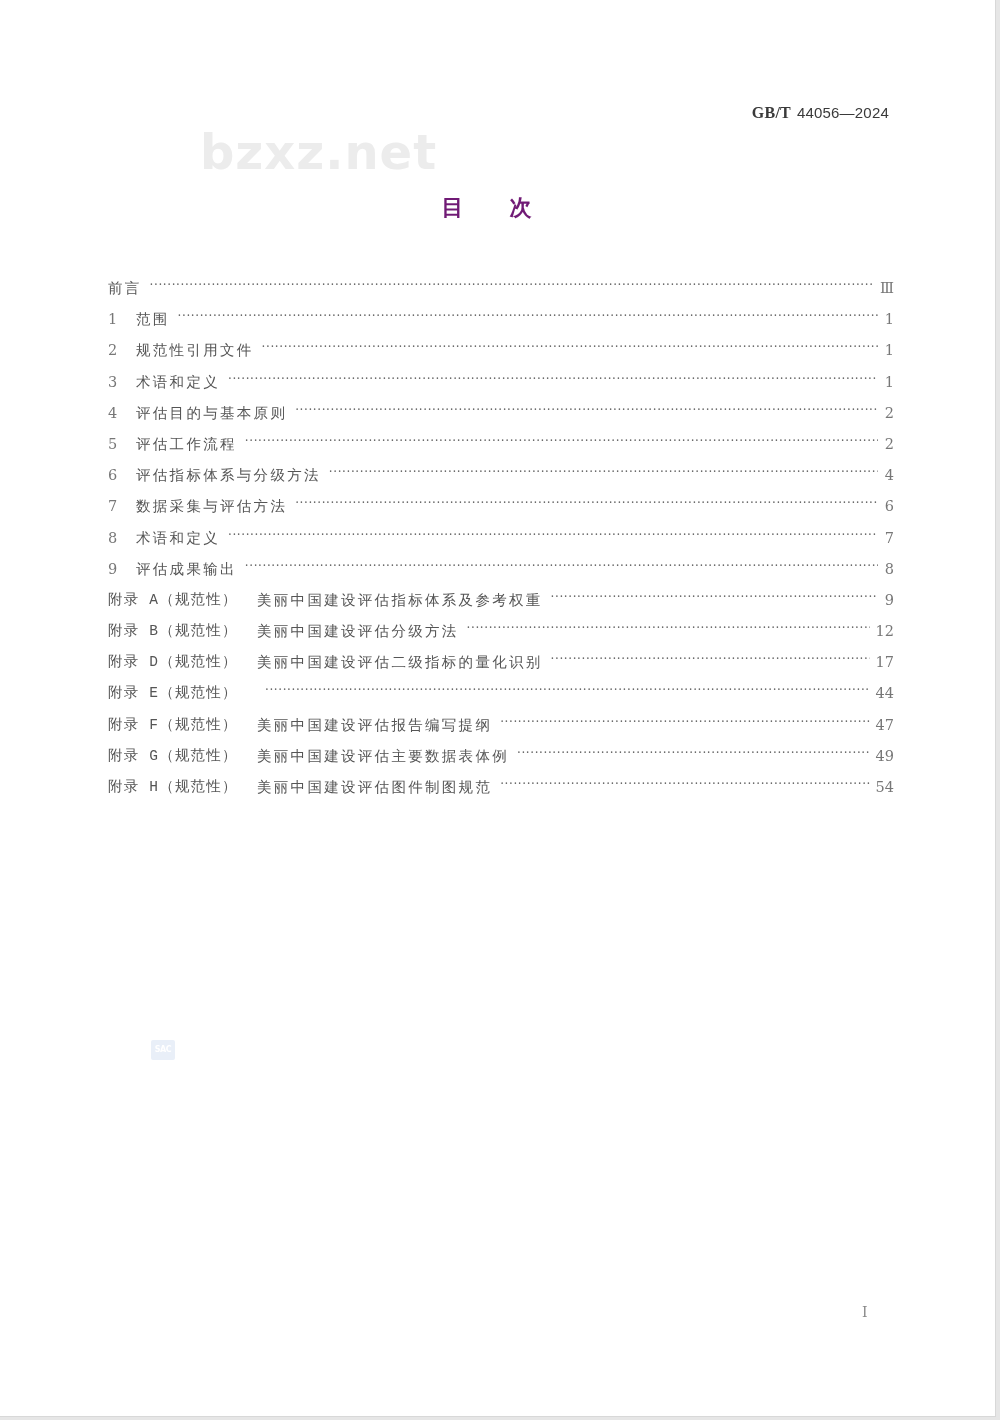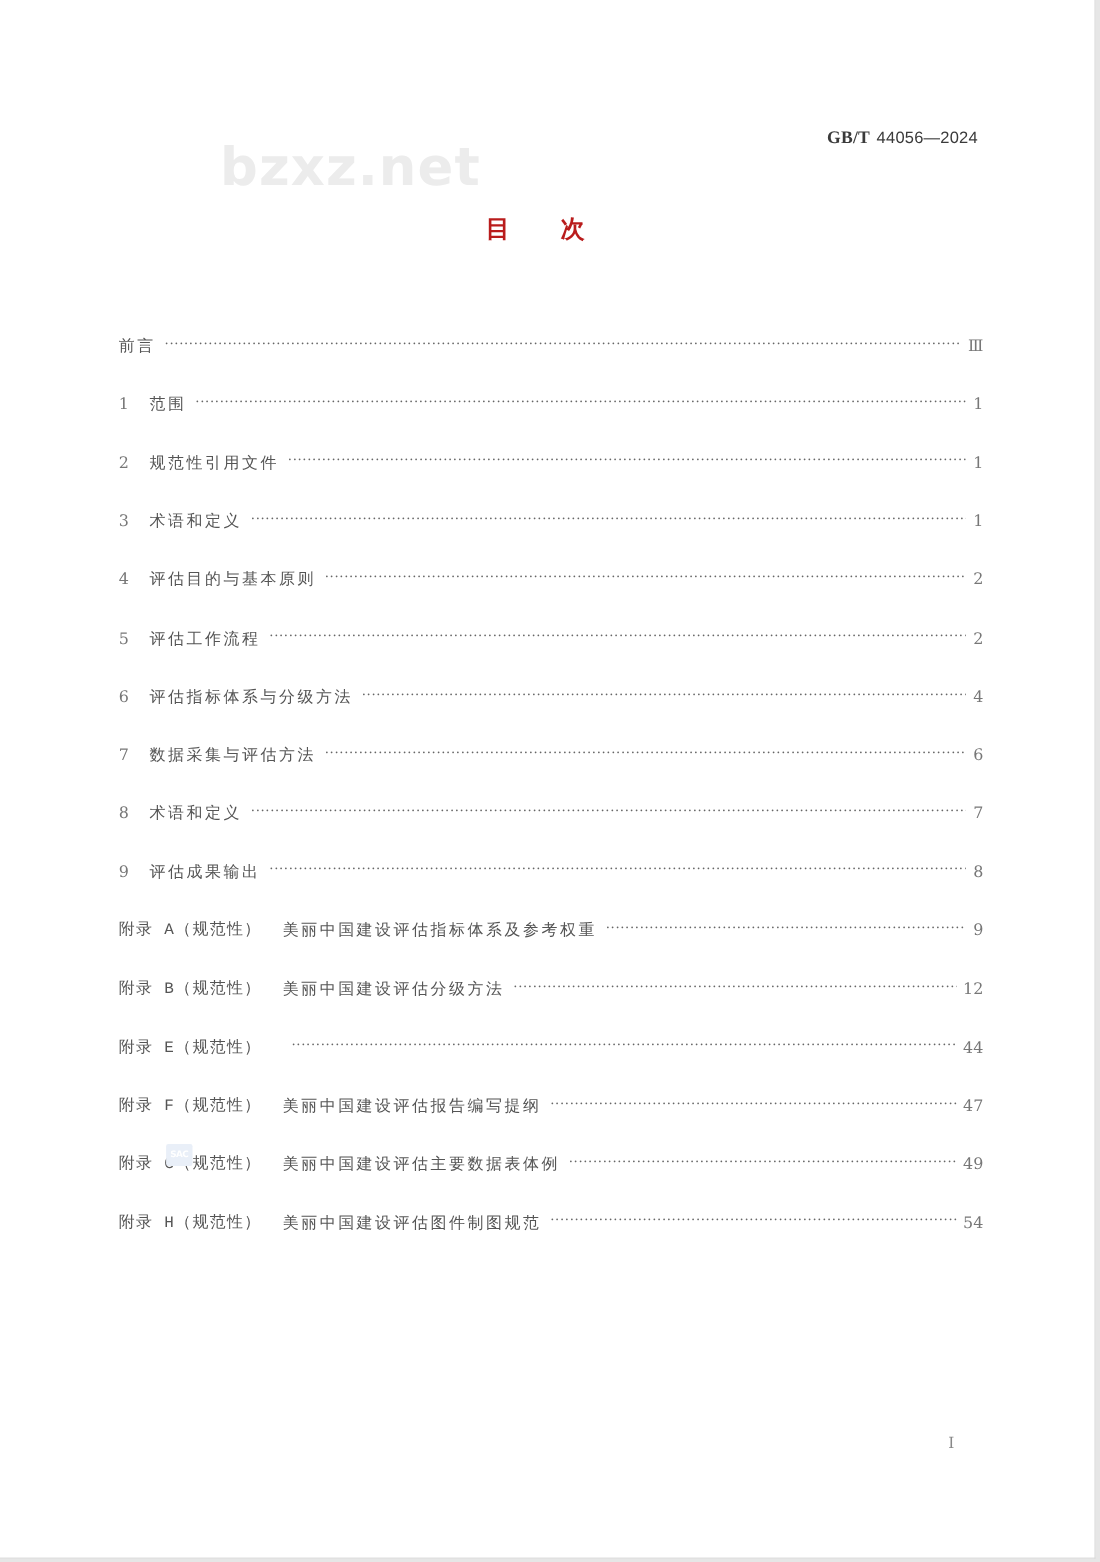--- a/index.html
+++ b/index.html
@@ -21,21 +21,21 @@
       top: 0;
       width: 995px;
       height: 1416px;
       background: #ffffff;
       border-right: 1px solid #d8d8d8;
       border-bottom: 1px solid #d8d8d8;
     }
     .std-number {
       position: absolute;
       right: 106px;
-      top: 116px;
+      top: 104px;
       font-size: 15px;
       color: #3a3a3a;
       letter-spacing: 0.2px;
     }
     .std-number .prefix {
       font-family: "Liberation Serif", serif;
       font-weight: bold;
       font-size: 16px;
     }
     .std-number .num {
@@ -57,43 +57,42 @@
     }
     .title {
       position: absolute;
       left: 0;
       width: 995px;
       top: 193px;
       text-align: center;
       font-family: Liberation Serif, serif;
       font-weight: bold;
       font-size: 22px;
-      color: #b91c1c;
+      color: #701a75;
       letter-spacing: 46px;
       padding-left: 24px;
       box-sizing: border-box;
     }
     .toc {
       position: absolute;
       left: 108px;
       top: 277px;
       width: 786px;
       margin: 0;
       padding: 0;
       list-style: none;
     }
     .toc-row {
       display: flex;
-      align-items: center;
+      align-items: flex-start;
       height: 31.2px;
       font-size: 14.5px;
       line-height: 22px;
       color: #555;
       cursor: pointer;
-      margin-top: 22px;
     }
     .toc-num {
       width: 28px;
       flex: none;
       color: #777;
     }
     .toc-label {
       flex: none;
       white-space: nowrap;
       letter-spacing: 2.3px;
@@ -228,20 +227,26 @@
       <span class="toc-dots"></span>
       <span class="toc-page">9</span>
     </li>
     <li class="toc-row">
       <span class="toc-prefix">附录 B（规范性）</span>
       <span class="toc-label">美丽中国建设评估分级方法</span>
       <span class="toc-dots"></span>
       <span class="toc-page">12</span>
     </li>
     <li class="toc-row">
+      <span class="toc-prefix">附录 D（规范性）</span>
+      <span class="toc-label">美丽中国建设评估二级指标的量化识别</span>
+      <span class="toc-dots"></span>
+      <span class="toc-page">17</span>
+    </li>
+    <li class="toc-row">
       <span class="toc-prefix">附录 E（规范性）</span>
       <span class="toc-dots"></span>
       <span class="toc-page">44</span>
     </li>
     <li class="toc-row">
       <span class="toc-prefix">附录 F（规范性）</span>
       <span class="toc-label">美丽中国建设评估报告编写提纲</span>
       <span class="toc-dots"></span>
       <span class="toc-page">47</span>
     </li>

